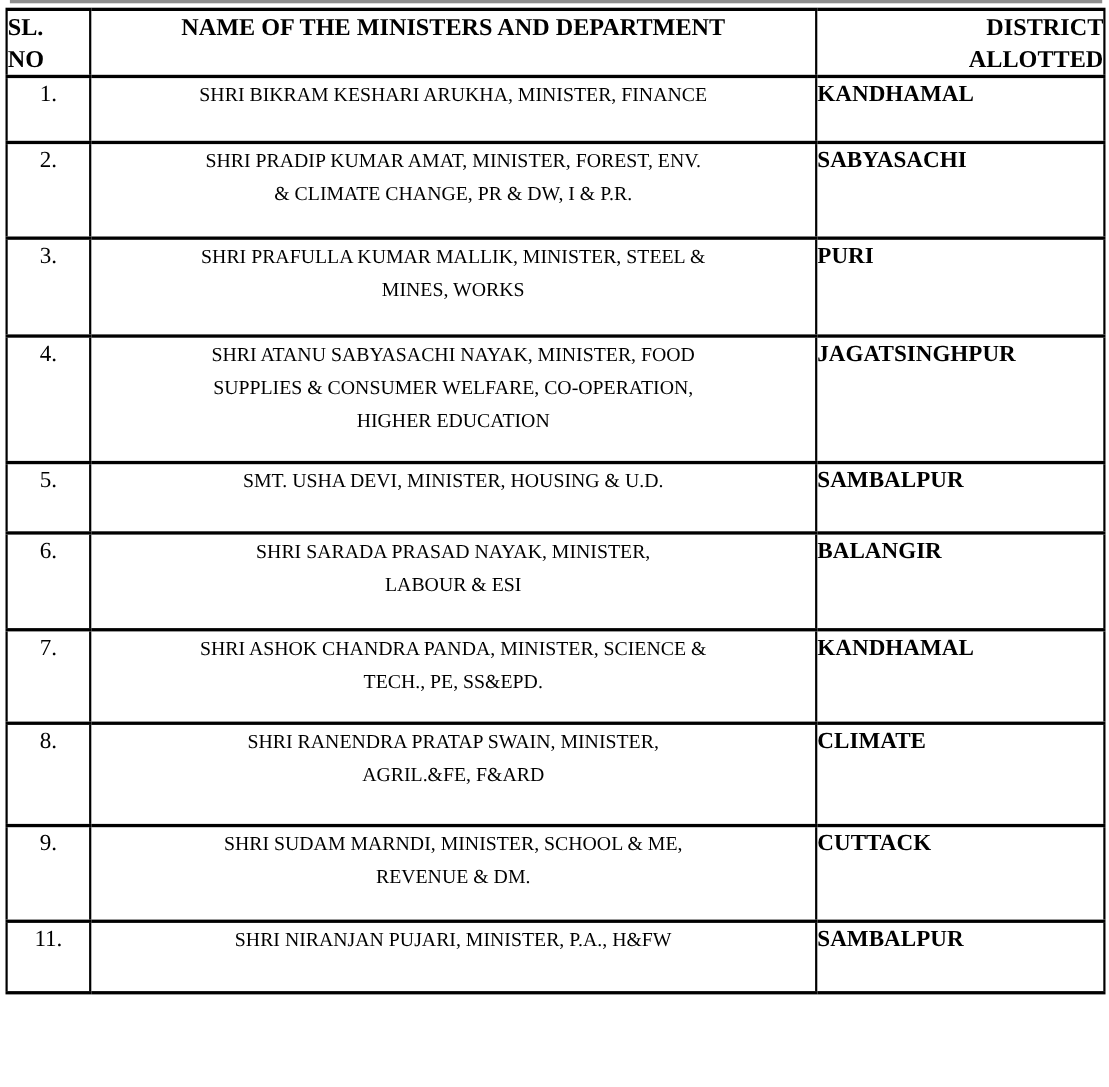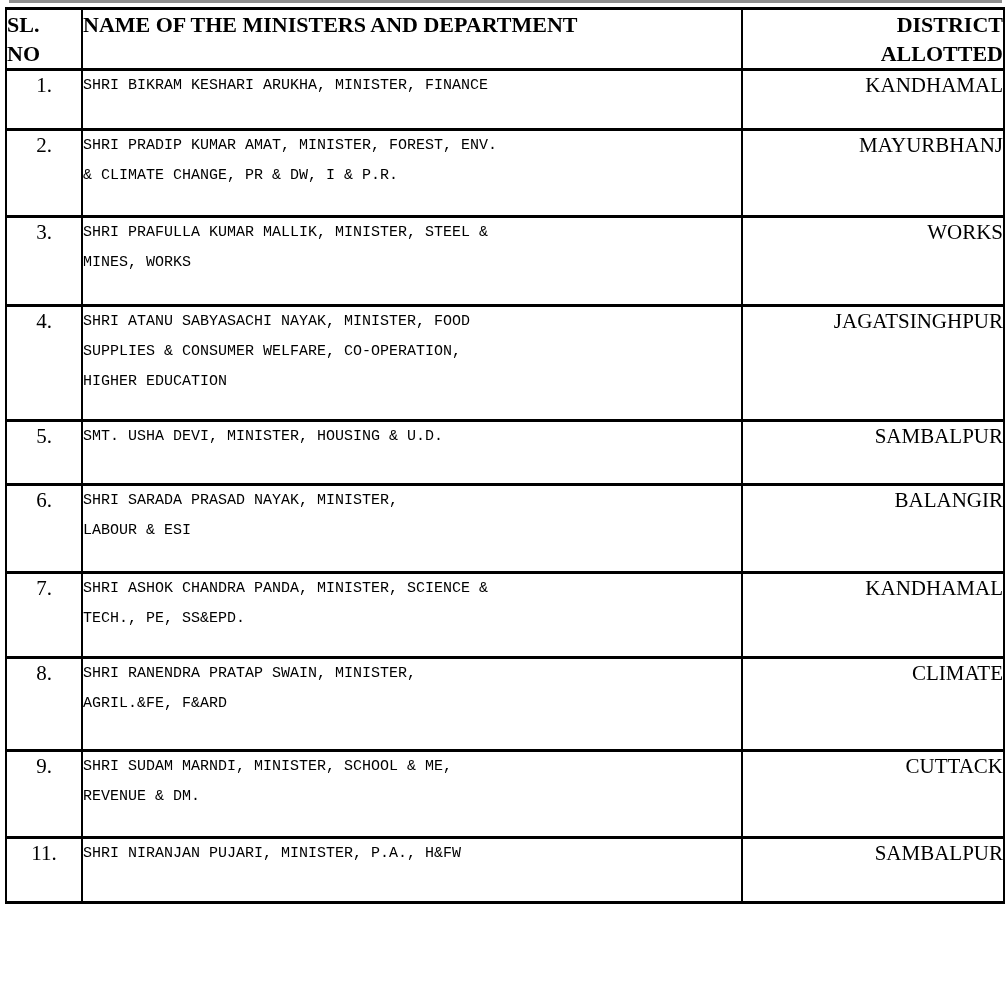--- a/index.html
+++ b/index.html
@@ -42,51 +42,50 @@
     padding: 0;
   }
   th.h-sl {
     text-align: left;
     padding: 4px 2px 0 8px;
     font-size: 22px;
     line-height: 29px;
     font-weight: bold;
   }
   th.h-name {
-    text-align: left;
+    text-align: center;
     padding-top: 4px;
     font-size: 22px;
     line-height: 29px;
     font-weight: bold;
   }
   th.h-district {
     text-align: right;
     padding-top: 4px;
     font-size: 22px;
     line-height: 29px;
     font-weight: bold;
   }
   td.c-no {
     text-align: center;
     font-size: 21px;
     line-height: 29px;
     padding-top: 5px;
   }
   td.c-name {
-    text-align: left;
-    font-size: 15px;
+    text-align: center;
+    font-size: 18px;
     line-height: 30px;
     padding: 5px 8px 0 9px;
-    font-family: Liberation Mono, monospace;
   }
   td.c-district {
-    text-align: right;
+    text-align: left;
     font-size: 21px;
     line-height: 29px;
-    font-weight: normal;
+    font-weight: bold;
     padding-top: 5px;
   }
 </style>
 </head>
 <body>
 
 <div class="top-crop-line"></div>
 
 <table class="ministers">
   <colgroup>
@@ -106,27 +105,27 @@
   <tbody>
     <tr style="height:60px">
       <td class="c-no">1.</td>
       <td class="c-name">SHRI BIKRAM KESHARI ARUKHA, MINISTER, FINANCE</td>
       <td class="c-district">KANDHAMAL</td>
     </tr>
     <tr style="height:87px">
       <td class="c-no">2.</td>
       <td class="c-name">SHRI PRADIP KUMAR AMAT, MINISTER, FOREST, ENV.
 &amp; CLIMATE CHANGE, PR &amp; DW, I &amp; P.R.</td>
-      <td class="c-district">MAYURBHANJ</td>
+      <td class="c-district">SABYASACHI</td>
     </tr>
     <tr style="height:89px">
       <td class="c-no">3.</td>
       <td class="c-name">SHRI PRAFULLA KUMAR MALLIK, MINISTER, STEEL &amp;
 MINES, WORKS</td>
-      <td class="c-district">WORKS</td>
+      <td class="c-district">PURI</td>
     </tr>
     <tr style="height:115px">
       <td class="c-no">4.</td>
       <td class="c-name">SHRI ATANU SABYASACHI NAYAK, MINISTER, FOOD
 SUPPLIES &amp; CONSUMER WELFARE, CO-OPERATION,
 HIGHER EDUCATION</td>
       <td class="c-district">JAGATSINGHPUR</td>
     </tr>
     <tr style="height:64px">
       <td class="c-no">5.</td>

